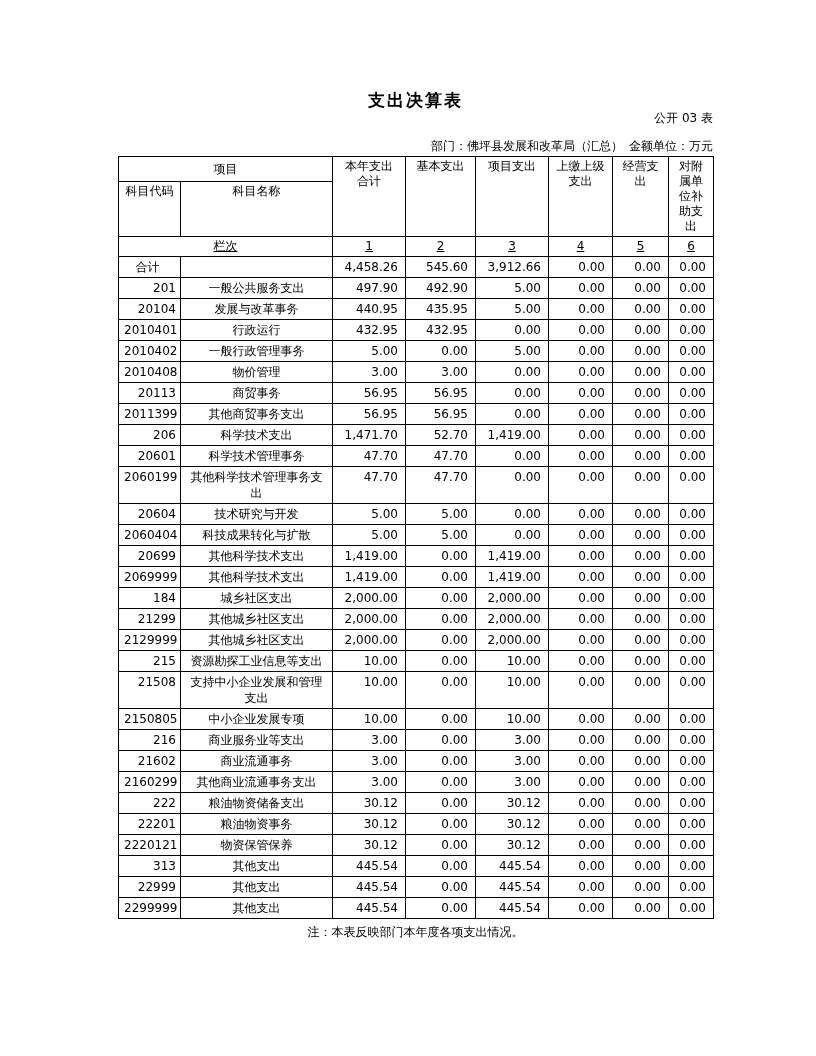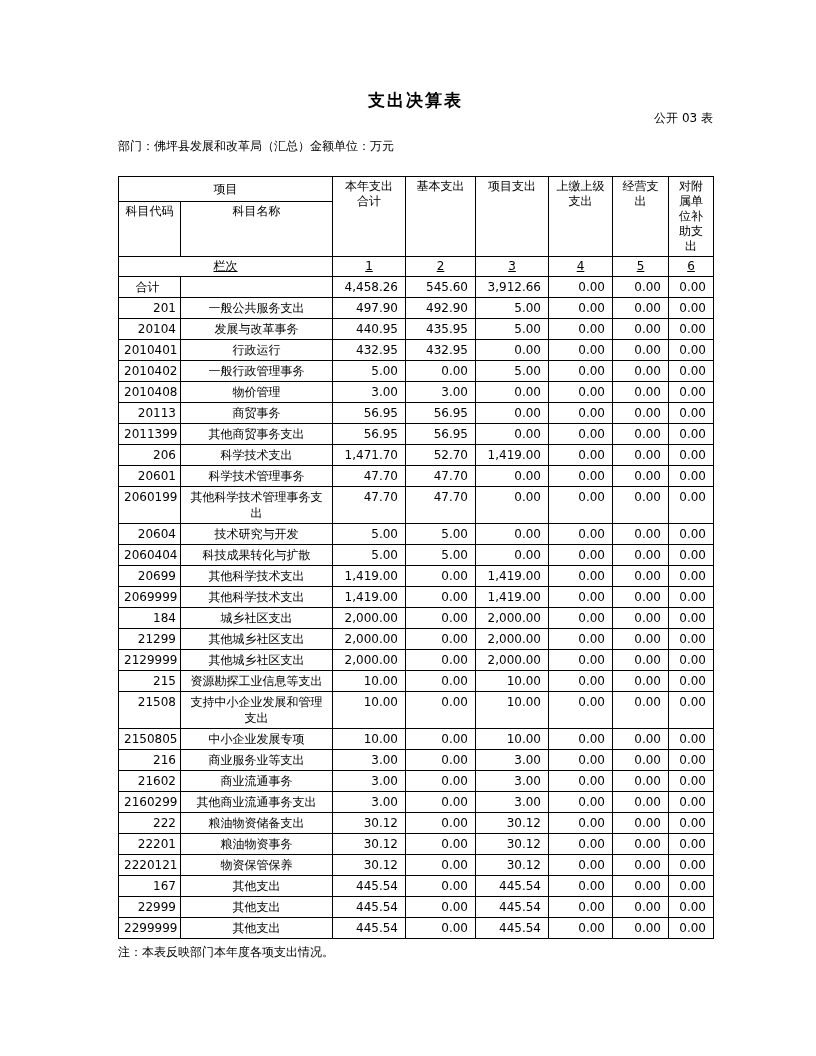--- a/index.html
+++ b/index.html
@@ -30,26 +30,27 @@
     line-height: 22px;
   }
   .table-label {
     text-align: right;
     font-size: 12px;
     line-height: 15px;
   }
   .meta-row {
     margin-top: 12px;
     display: flex;
-    justify-content: flex-start;
+    justify-content: flex-end;
     font-size: 12px;
     line-height: 16px;
+    gap: 6px;
   }
   table.fin-table {
-    margin-top: 22px;
+    margin-top: 2px;
     border-collapse: collapse;
     table-layout: fixed;
     width: 595px;
   }
   .fin-table th, .fin-table td {
     border: 1px solid #000000;
     font-size: 12px;
     font-weight: normal;
     overflow: hidden;
   }
@@ -70,20 +71,21 @@
     padding: 2px 4px;
   }
   .fin-table td.code { text-align: right; padding-left: 5px; }
   .fin-table td.name { text-align: center; padding-left: 6px; padding-right: 6px; }
   .fin-table td.num  { text-align: right; padding-right: 7px; }
   .fin-table tr.total td.code { text-align: center; padding-left: 0; }
   .note {
     margin-top: 5px;
     font-size: 12px;
     line-height: 16px;
+    text-align: center;
   }
 </style>
 </head>
 <body>
 
 <div class="sheet">
   <div class="content">
 
     <div class="doc-title">支出决算表</div>
 
@@ -401,21 +403,21 @@
             <td class="code">2220121</td>
             <td class="name">物资保管保养</td>
             <td class="num">30.12</td>
             <td class="num">0.00</td>
             <td class="num">30.12</td>
             <td class="num">0.00</td>
             <td class="num">0.00</td>
             <td class="num">0.00</td>
           </tr>
           <tr>
-            <td class="code">167</td>
+            <td class="code">313</td>
             <td class="name">其他支出</td>
             <td class="num">445.54</td>
             <td class="num">0.00</td>
             <td class="num">445.54</td>
             <td class="num">0.00</td>
             <td class="num">0.00</td>
             <td class="num">0.00</td>
           </tr>
           <tr>
             <td class="code">22999</td>

